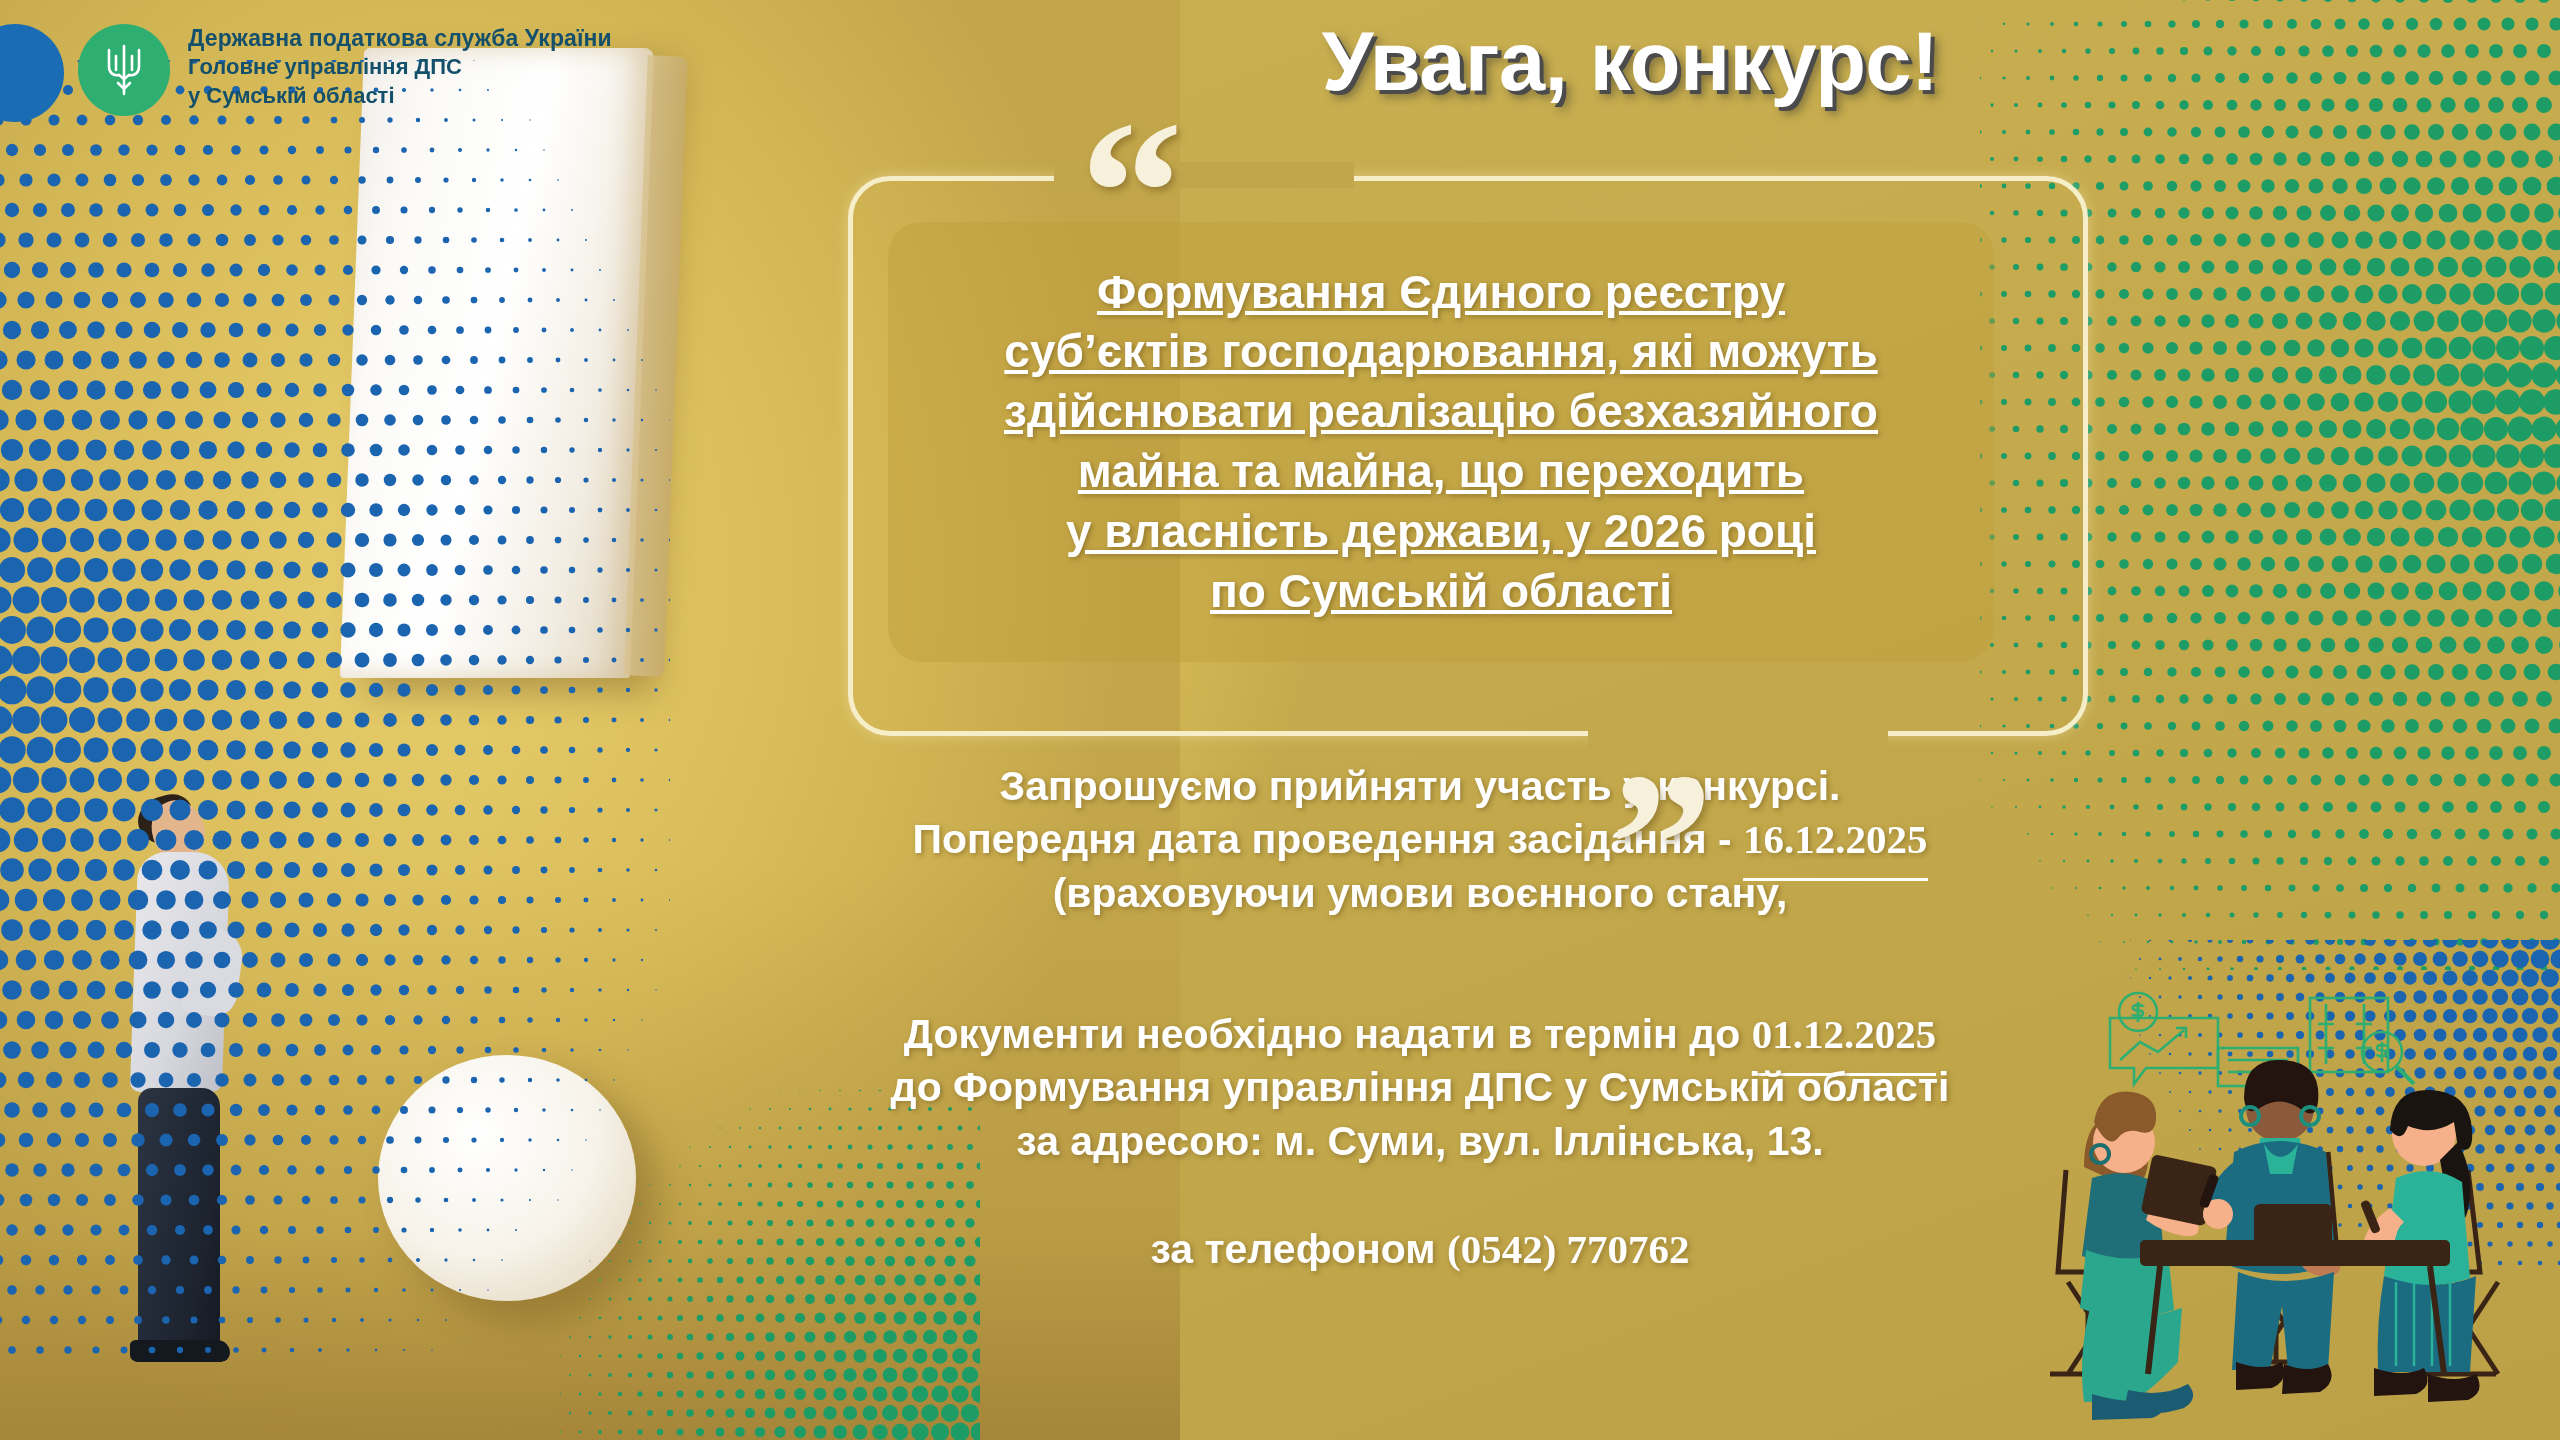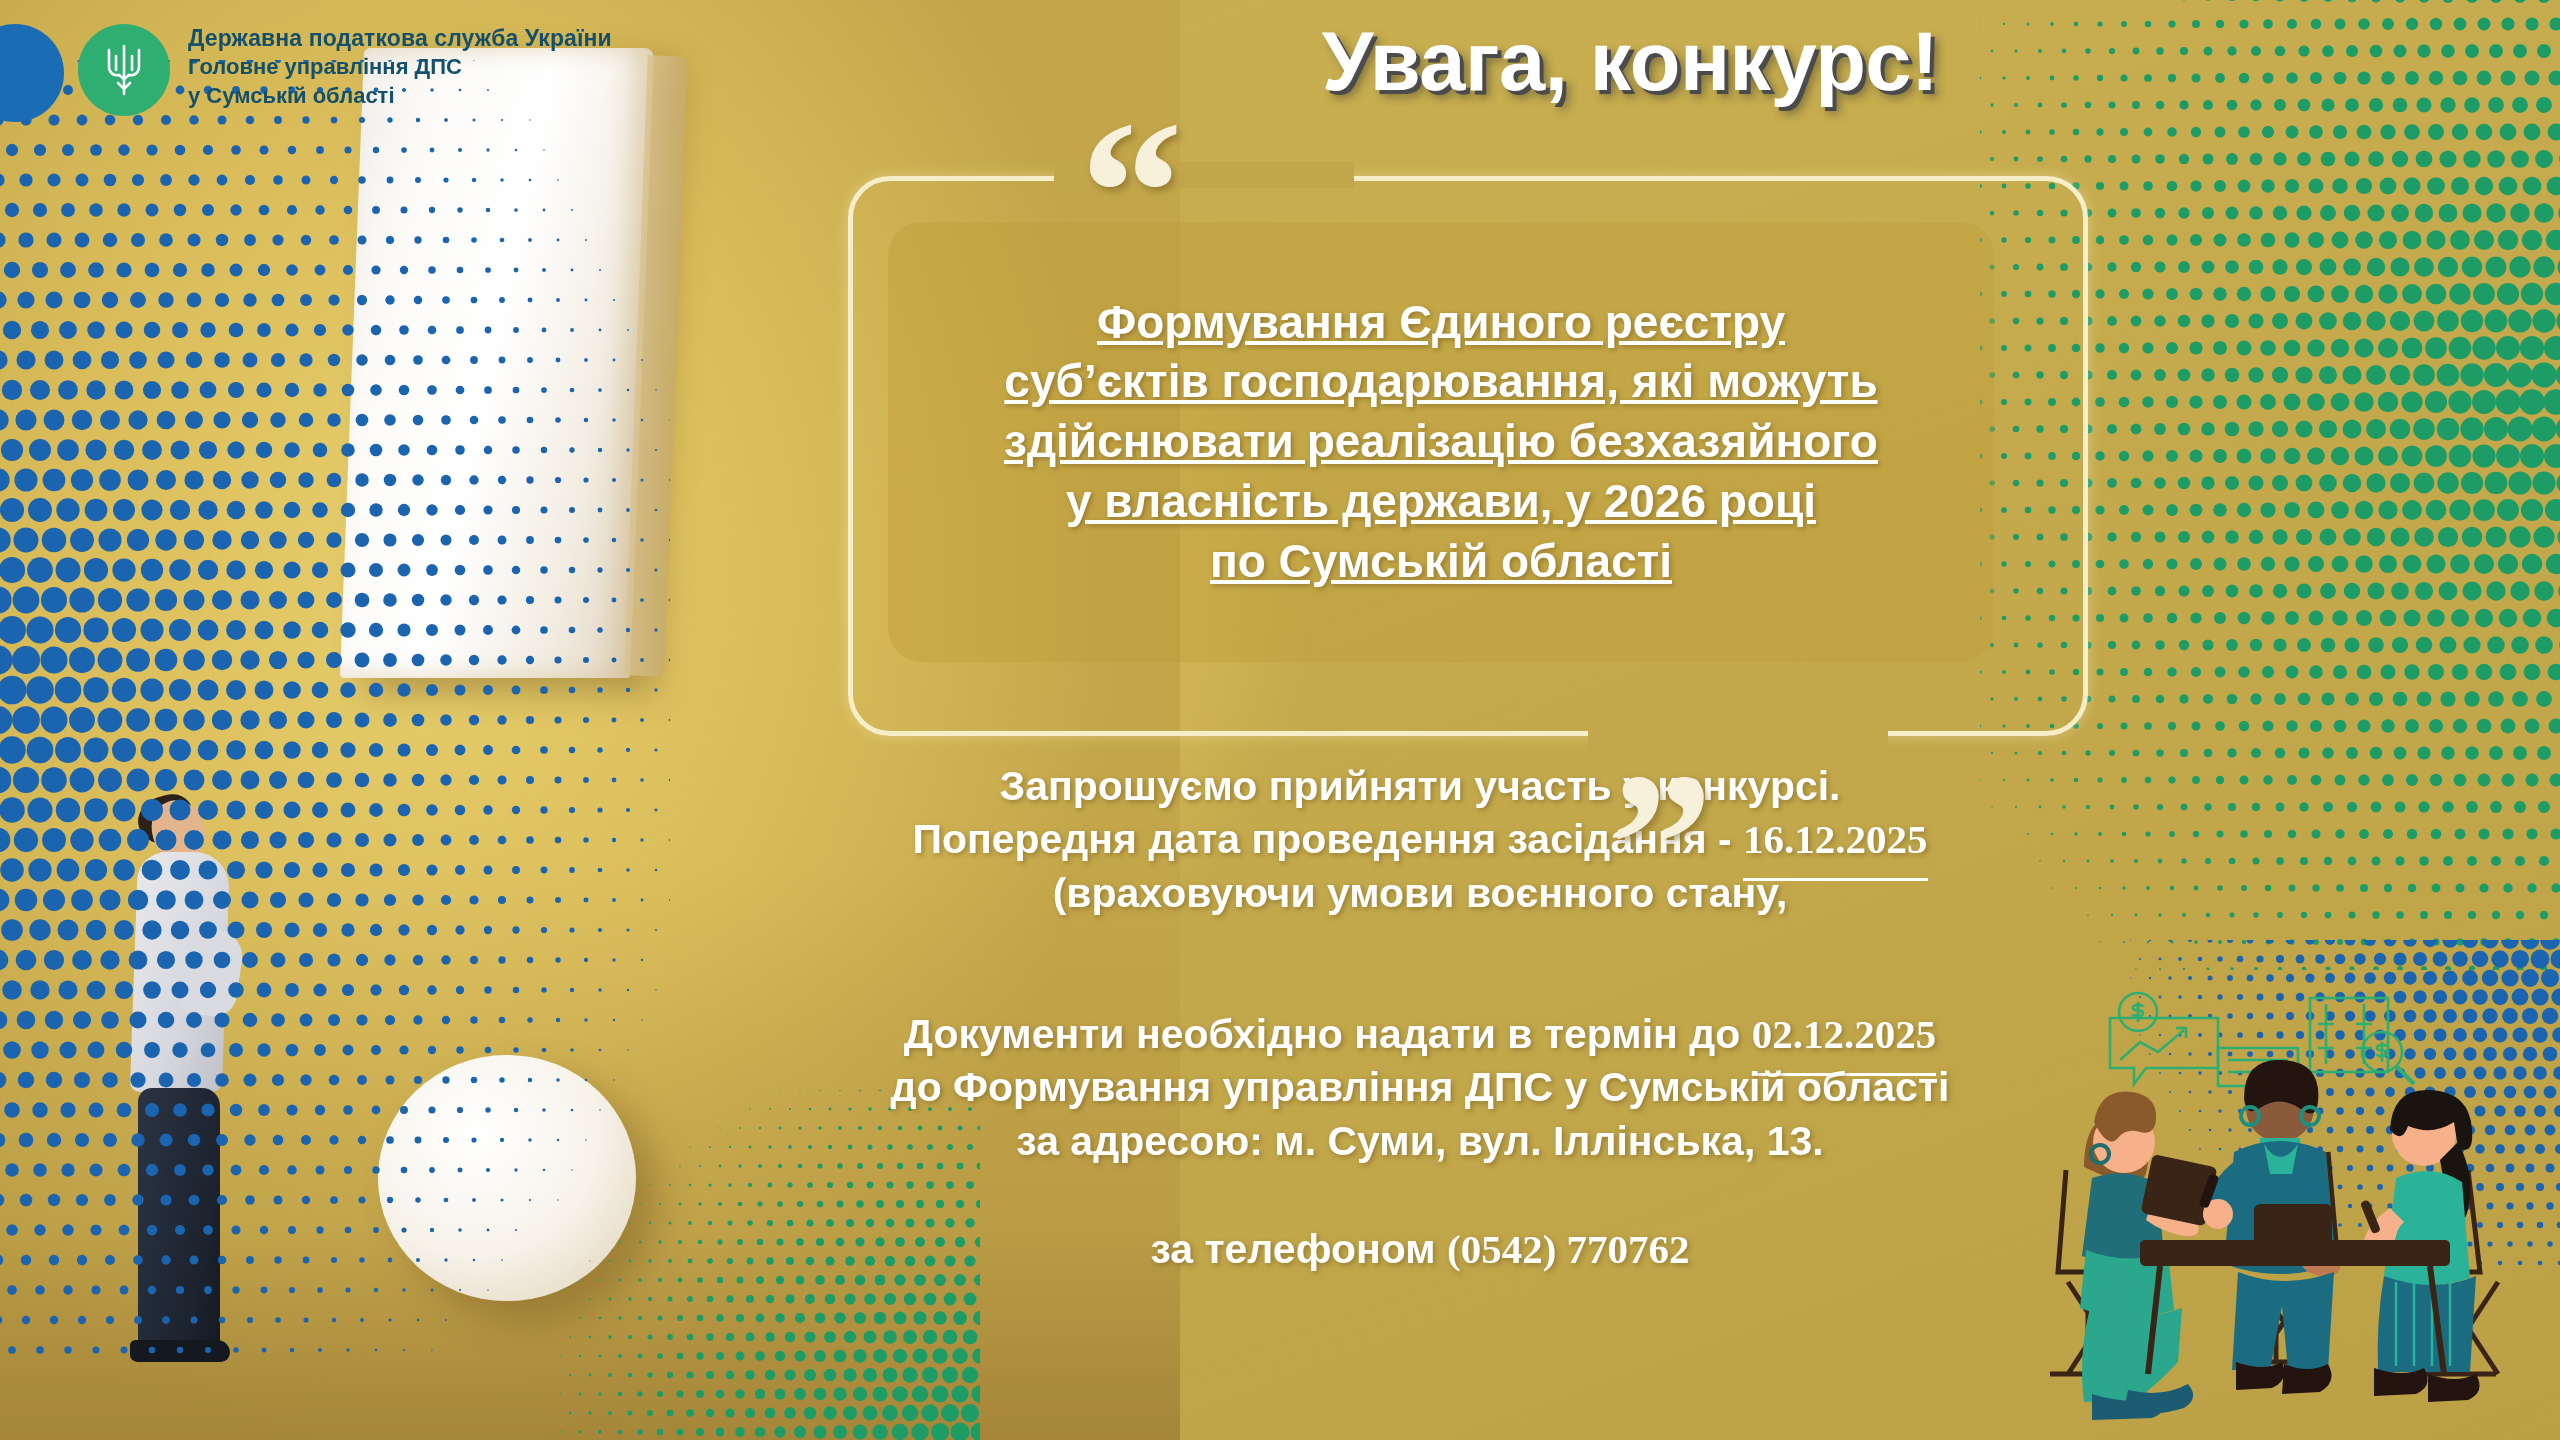--- a/index.html
+++ b/index.html
@@ -2927,37 +2927,38 @@
     <div class="quote-frame"></div>
     <div class="frame-gap-top"></div>
     <div class="frame-gap-bottom"></div>
     <div class="qmark open">“</div>
     <div class="qmark close">”</div>
     <div class="quote-inner">
       <div class="quote-text">
         <div>Формування Єдиного реєстру</div>
         <div>суб’єктів господарювання, які можуть</div>
         <div>здійснювати реалізацію безхазяйного</div>
+        <div>майна та майна, що переходить</div>
         <div>у власність держави, у 2026 році</div>
         <div>по Сумській області</div>
       </div>
     </div>
   </div>
 
   <div class="para p-invite">
     <div>Запрошуємо прийняти участь у конкурсі.</div>
     <div>
       <span>Попередня дата проведення засідання - </span><span class="u serifnum">16.12.2025</span>
     </div>
     <div>(враховуючи умови воєнного стану,</div>
   </div>
 
   <div class="para p-docs">
     <div>
-      <span>Документи необхідно надати в термін до </span><span class="u serifnum">02.12.2025</span>
+      <span>Документи необхідно надати в термін до </span><span class="u serifnum">01.12.2025</span>
     </div>
     <div>до Формування управління ДПС у Сумській області</div>
     <div>за адресою: м. Суми, вул. Іллінська, 13.</div>
   </div>
 
   <div class="para p-info">
     <div>
       <span>за телефоном </span><span class="serifnum">(0542) 770762</span>
     </div>
   </div>

